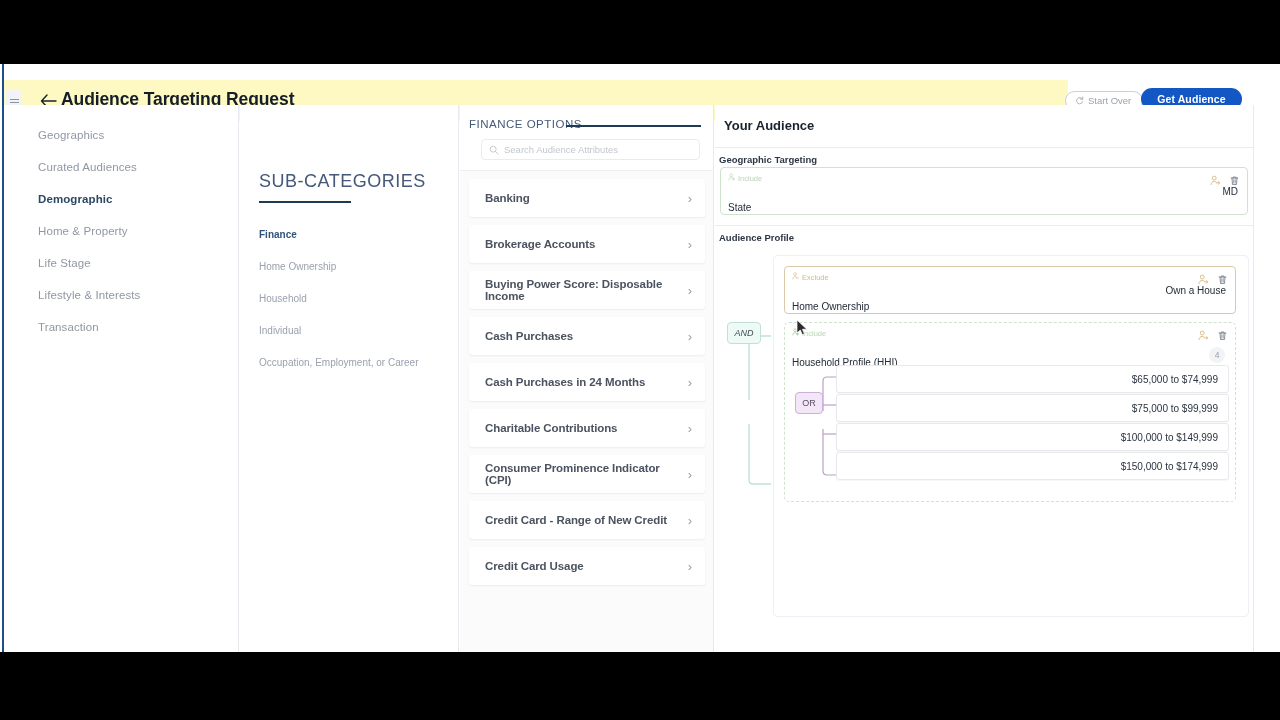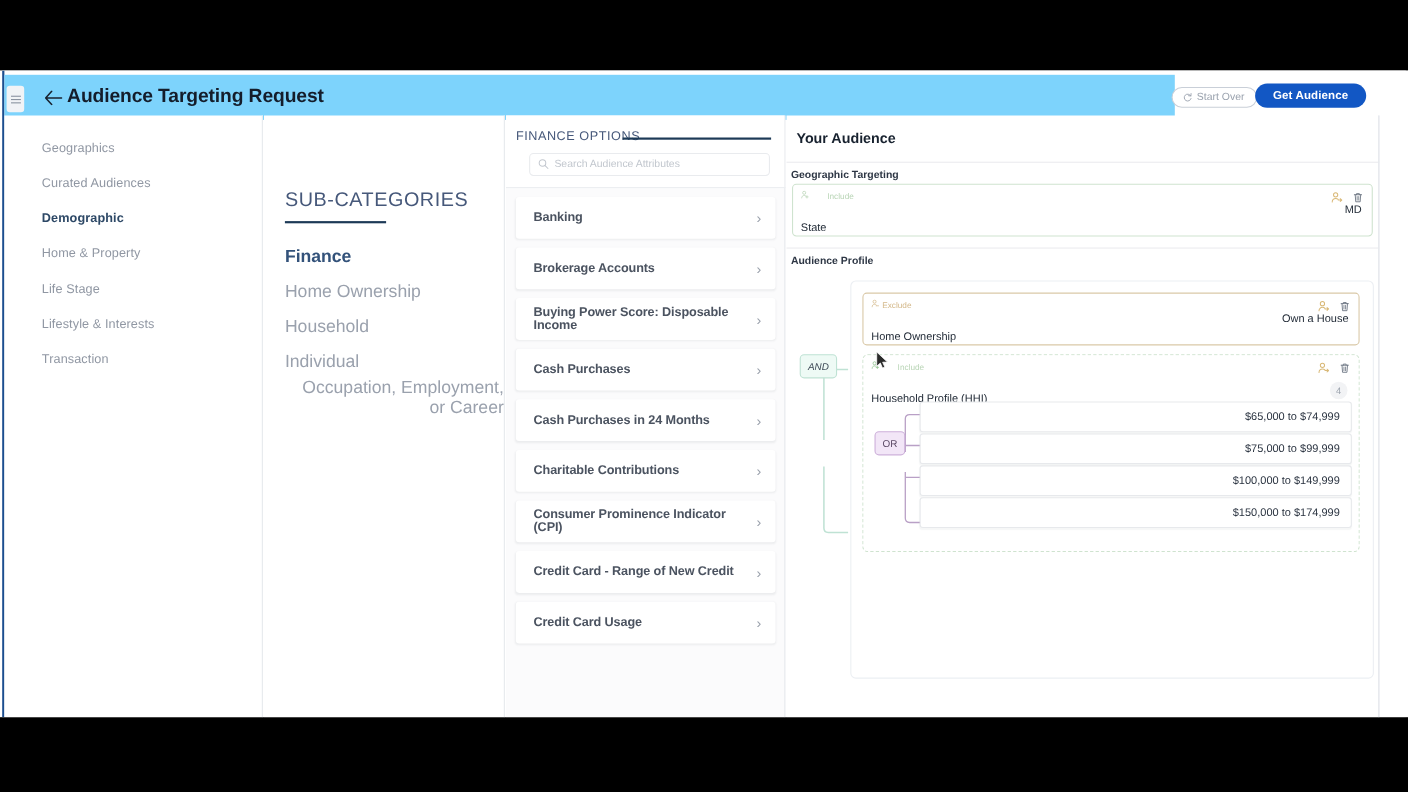--- a/index.html
+++ b/index.html
@@ -15,22 +15,22 @@
   .app {
     position: absolute; left: 0; top: 64px;
     width: 1280px; height: 588px;
     background: #ffffff;
     overflow: hidden;
   }
   .app-inner { position:absolute; left:2px; top:0; width:1276px; height:588px; background:#fff; border-left:2px solid #1c4e8f; }
 
   
   .header {
-    position: absolute; left:0; top:4px; width:1064px; height:41px;
-    background:#7dd3fc;
+    position: absolute; left:0; top:16px; width:1064px; height:41px;
+    background:#fef9c3;
   }
   .drag-handle {
     position:absolute; left:2px; top:10px; width:16px; height:24px;
     background:#f1f3f6; border-radius:3px;
     display:flex; align-items:center; justify-content:center;
   }
   .drag-handle span { display:block; width:9px; height:1px; background:#8b93a1; box-shadow:0 3px 0 #8b93a1, 0 -3px 0 #8b93a1; }
   .back-arrow {
     position:absolute; left:34px; top:11px; width:20px; height:20px;
     display:flex; align-items:center; justify-content:center;
@@ -73,21 +73,21 @@
   .col-subcats {
     position:absolute; left:236px; top:41px; width:219px; height:547px;
     background:#fff; border-right:1px solid #e6e9ed;
   }
   .sub-head {
     margin:66px 0 0 19px; font-size:18px; color:#46587a; letter-spacing:0.5px;
   }
   .sub-head-rule { margin:9px 0 0 19px; width:92px; height:2px; background:#1d3a57; }
   .sub-item {
     padding:0 0 0 19px; height:32px; display:flex; align-items:center;
-    font-size:16px; color:#9aa1ad; cursor:pointer;text-align:right;
+    font-size:10px; color:#9aa1ad; cursor:pointer;text-align:right;
   }
   .sub-item.first { margin-top:15px; }
   .sub-item.active { color:#33527a; font-weight:bold; }
 
   .col-options {
     position:absolute; left:456px; top:41px; width:254px; height:547px;
     background:#fbfbfc; border-right:1px solid #e6e9ed;
   }
   .opt-head-row {
     position:relative; height:65px; background:#fff;
@@ -123,21 +123,21 @@
     position:absolute; left:711px; top:41px; width:539px; height:547px;
     background:#fff; border-right:1px solid #e6e9ed;
   }
   .aud-title { position:absolute; left:9px; top:13px; font-size:13px; font-weight:bold; color:#18222f; }
   .aud-rule { position:absolute; left:0; top:42px; width:539px; height:1px; background:#ececef; }
   .geo-head { position:absolute; left:4px; top:49px; font-size:9.5px; font-weight:bold; color:#2d3644; }
   .geo-card {
     position:absolute; left:5px; top:62px; width:528px; height:48px;
     border:1px solid #cfe3cf; border-radius:4px; background:#fff;
   }
-  .card-inc-label { position:absolute; left:7px; top:5px; font-size:7.5px; color:#b9d5b6; display:flex; align-items:center; gap:16px; }
+  .card-inc-label { position:absolute; left:7px; top:5px; font-size:7.5px; color:#b9d5b6; display:flex; align-items:center; gap:2px; }
   .card-exc-label { position:absolute; left:7px; top:5px; font-size:7.5px; color:#d4b98b; display:flex; align-items:center; gap:2px; }
   .card-main { position:absolute; left:7px; top:34px; font-size:10px; color:#232c38; }
   .card-value { position:absolute; right:9px; top:18px; font-size:10px; color:#232c38; }
   .card-actions { position:absolute; right:7px; top:4px; display:flex; align-items:center; gap:8px; }
   .aud-rule2 { position:absolute; left:0; top:120px; width:539px; height:1px; background:#ececef; }
   .profile-head { position:absolute; left:4px; top:127px; font-size:9.5px; font-weight:bold; color:#2d3644; }
 
   .builder { position:absolute; left:8px; top:150px; width:526px; height:370px; }
 
   .and-wrap { position:absolute; left:4px; top:75px; width:46px; height:160px; }

